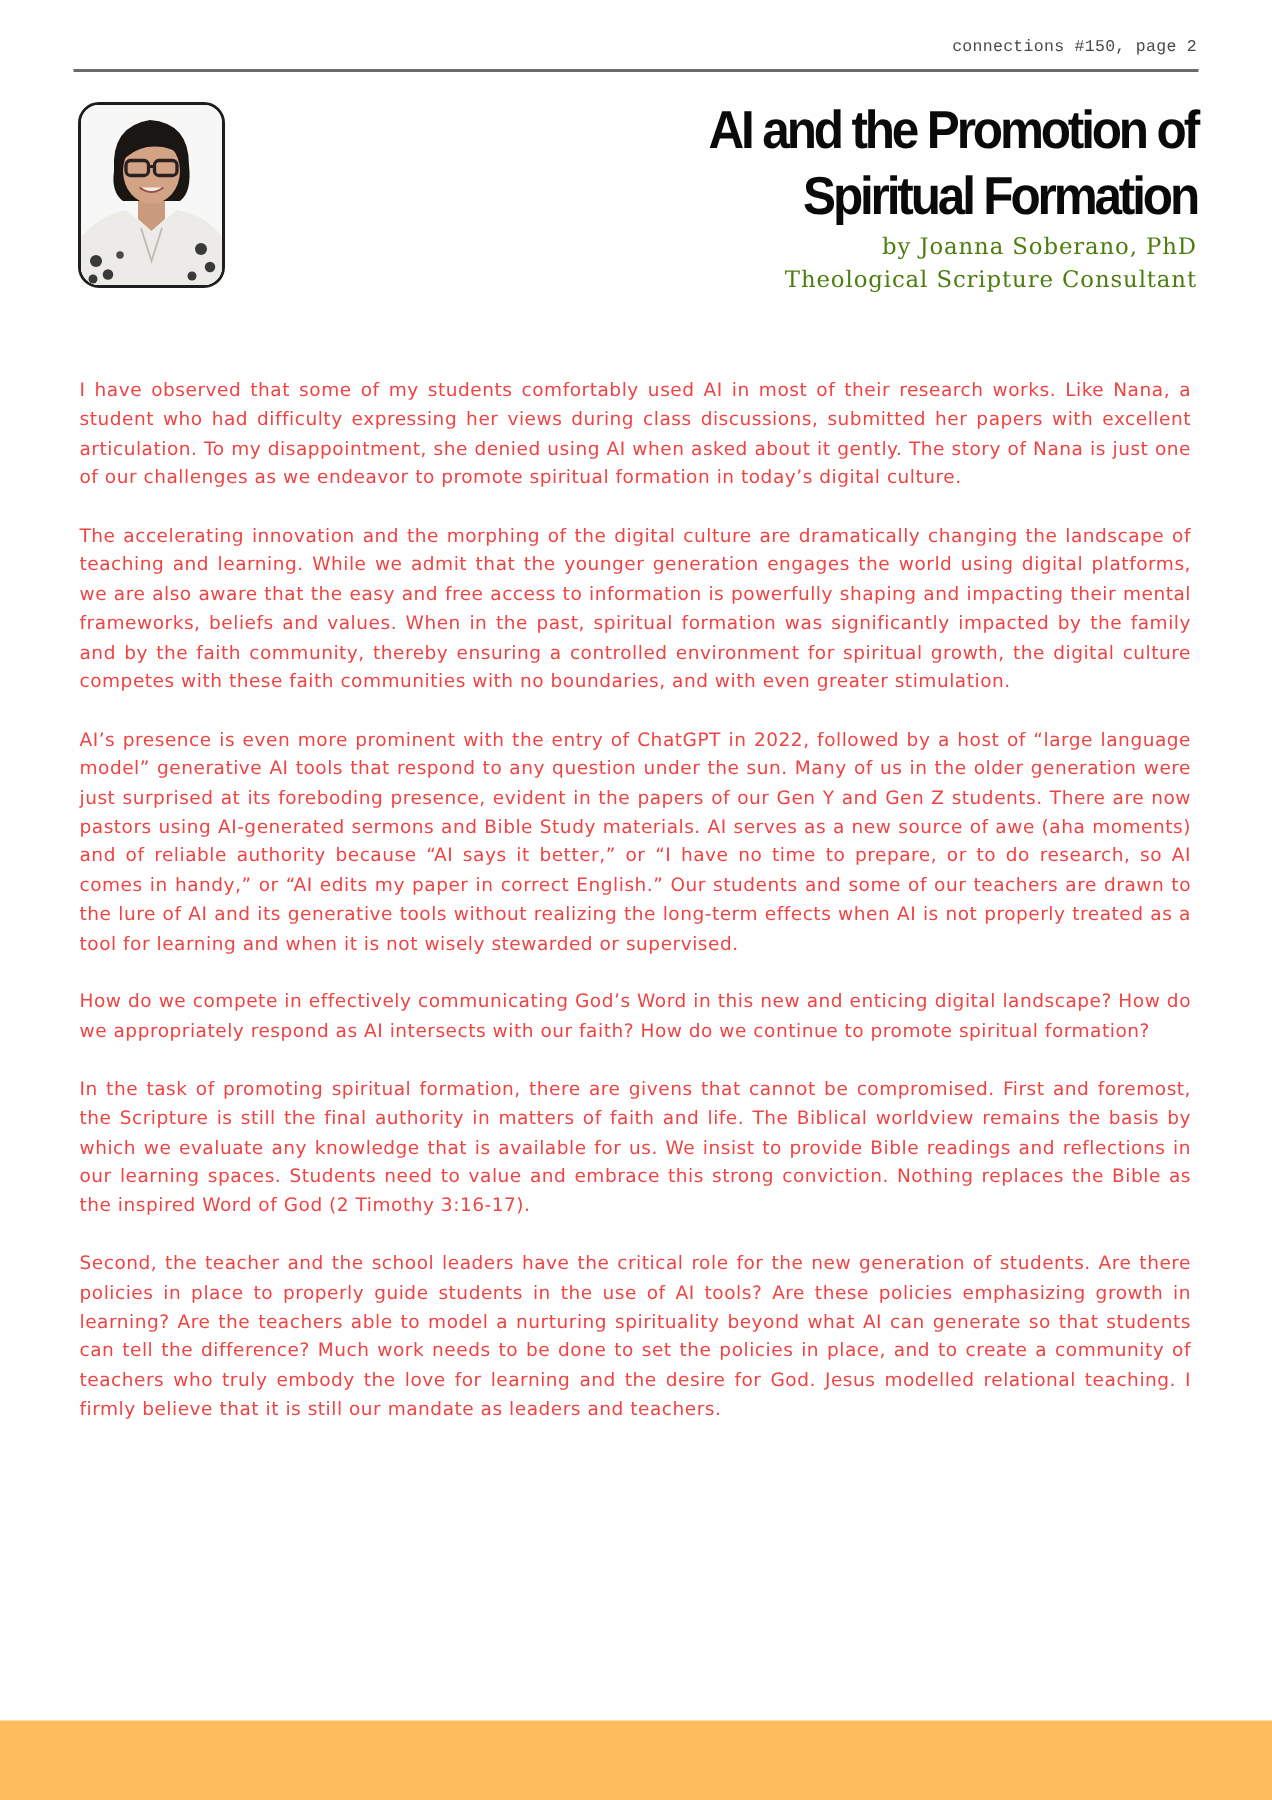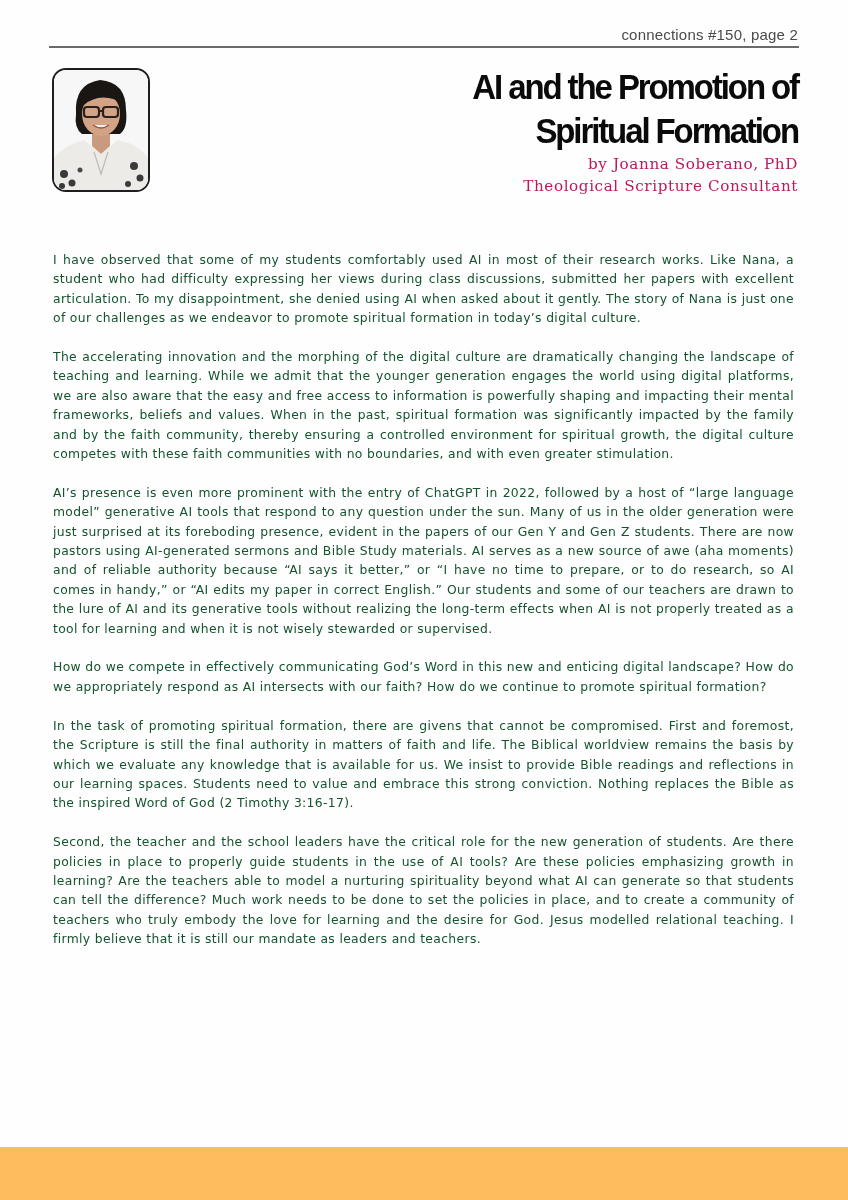--- a/index.html
+++ b/index.html
@@ -12,22 +12,22 @@
       height: 1200px;
       position: relative;
       overflow: hidden;
       font-family: "Liberation Sans", sans-serif;
       color: #1c1c1c;
     }
     .page-label {
       position: absolute;
       right: 50px;
       top: 26px;
-      font-family: Liberation Sans, sans-serif;
-      font-size: 15px;
+      font-family: Liberation Mono, monospace;
+      font-size: 11px;
       color: #4a4a4a;
       letter-spacing: 0.2px;
       white-space: nowrap;
     }
     .header-rule {
       position: absolute;
       left: 49px;
       top: 46px;
       width: 750px;
       height: 2px;
@@ -63,38 +63,38 @@
     .title span { display: block; }
     .byline {
       position: absolute;
       right: 50px;
       top: 154px;
       text-align: right;
       font-family: "DejaVu Serif", serif;
       font-size: 15.2px;
       line-height: 21.5px;
       letter-spacing: 0.6px;
-      color: #be185d;
+      color: #4d7c0f;
       white-space: nowrap;
     }
     .byline span { display: block; }
     .article {
       position: absolute;
       left: 53px;
       top: 251px;
       width: 741px;
     }
     .article p {
       margin: 0 0 19.4px 0;
       font-family: "DejaVu Sans", sans-serif;
       font-size: 12.35px;
       line-height: 19.4px;
       letter-spacing: 0.35px;
       text-align: justify;
-      color: #14532d;
+      color: #ef4444;
     }
     .footer-bar {
       position: absolute;
       left: 0;
       top: 1147px;
       width: 848px;
       height: 53px;
       background: #ffbc5c;
     }
   </style>

